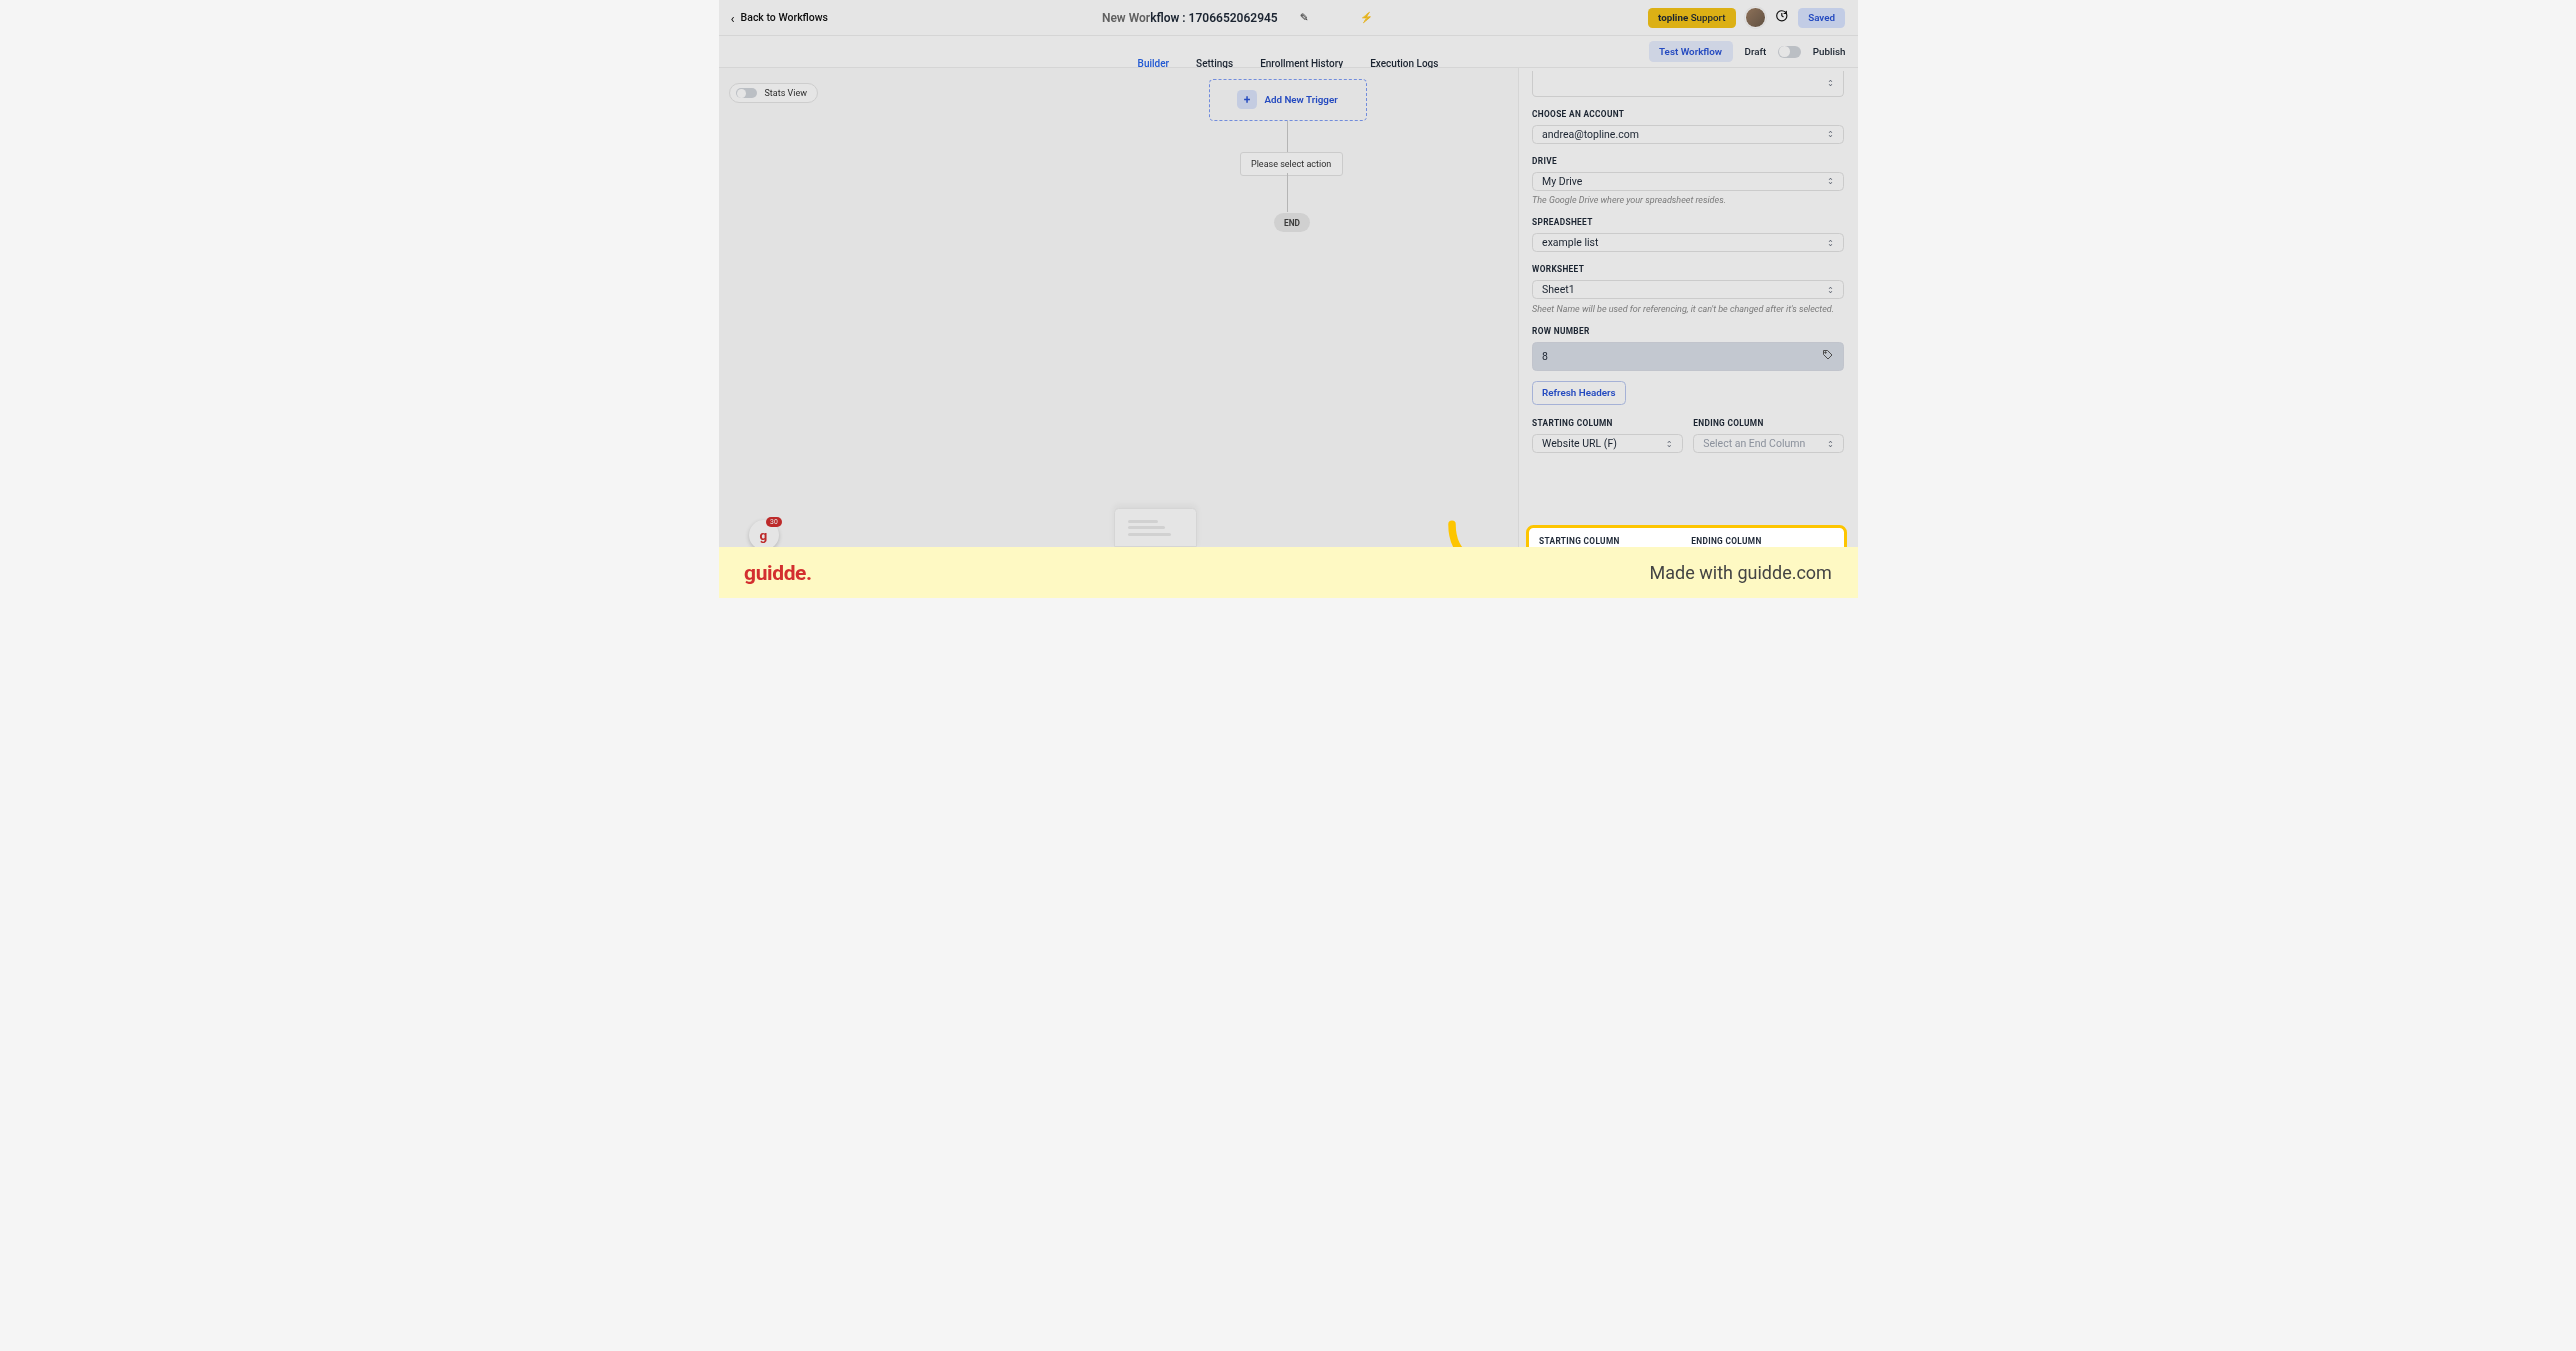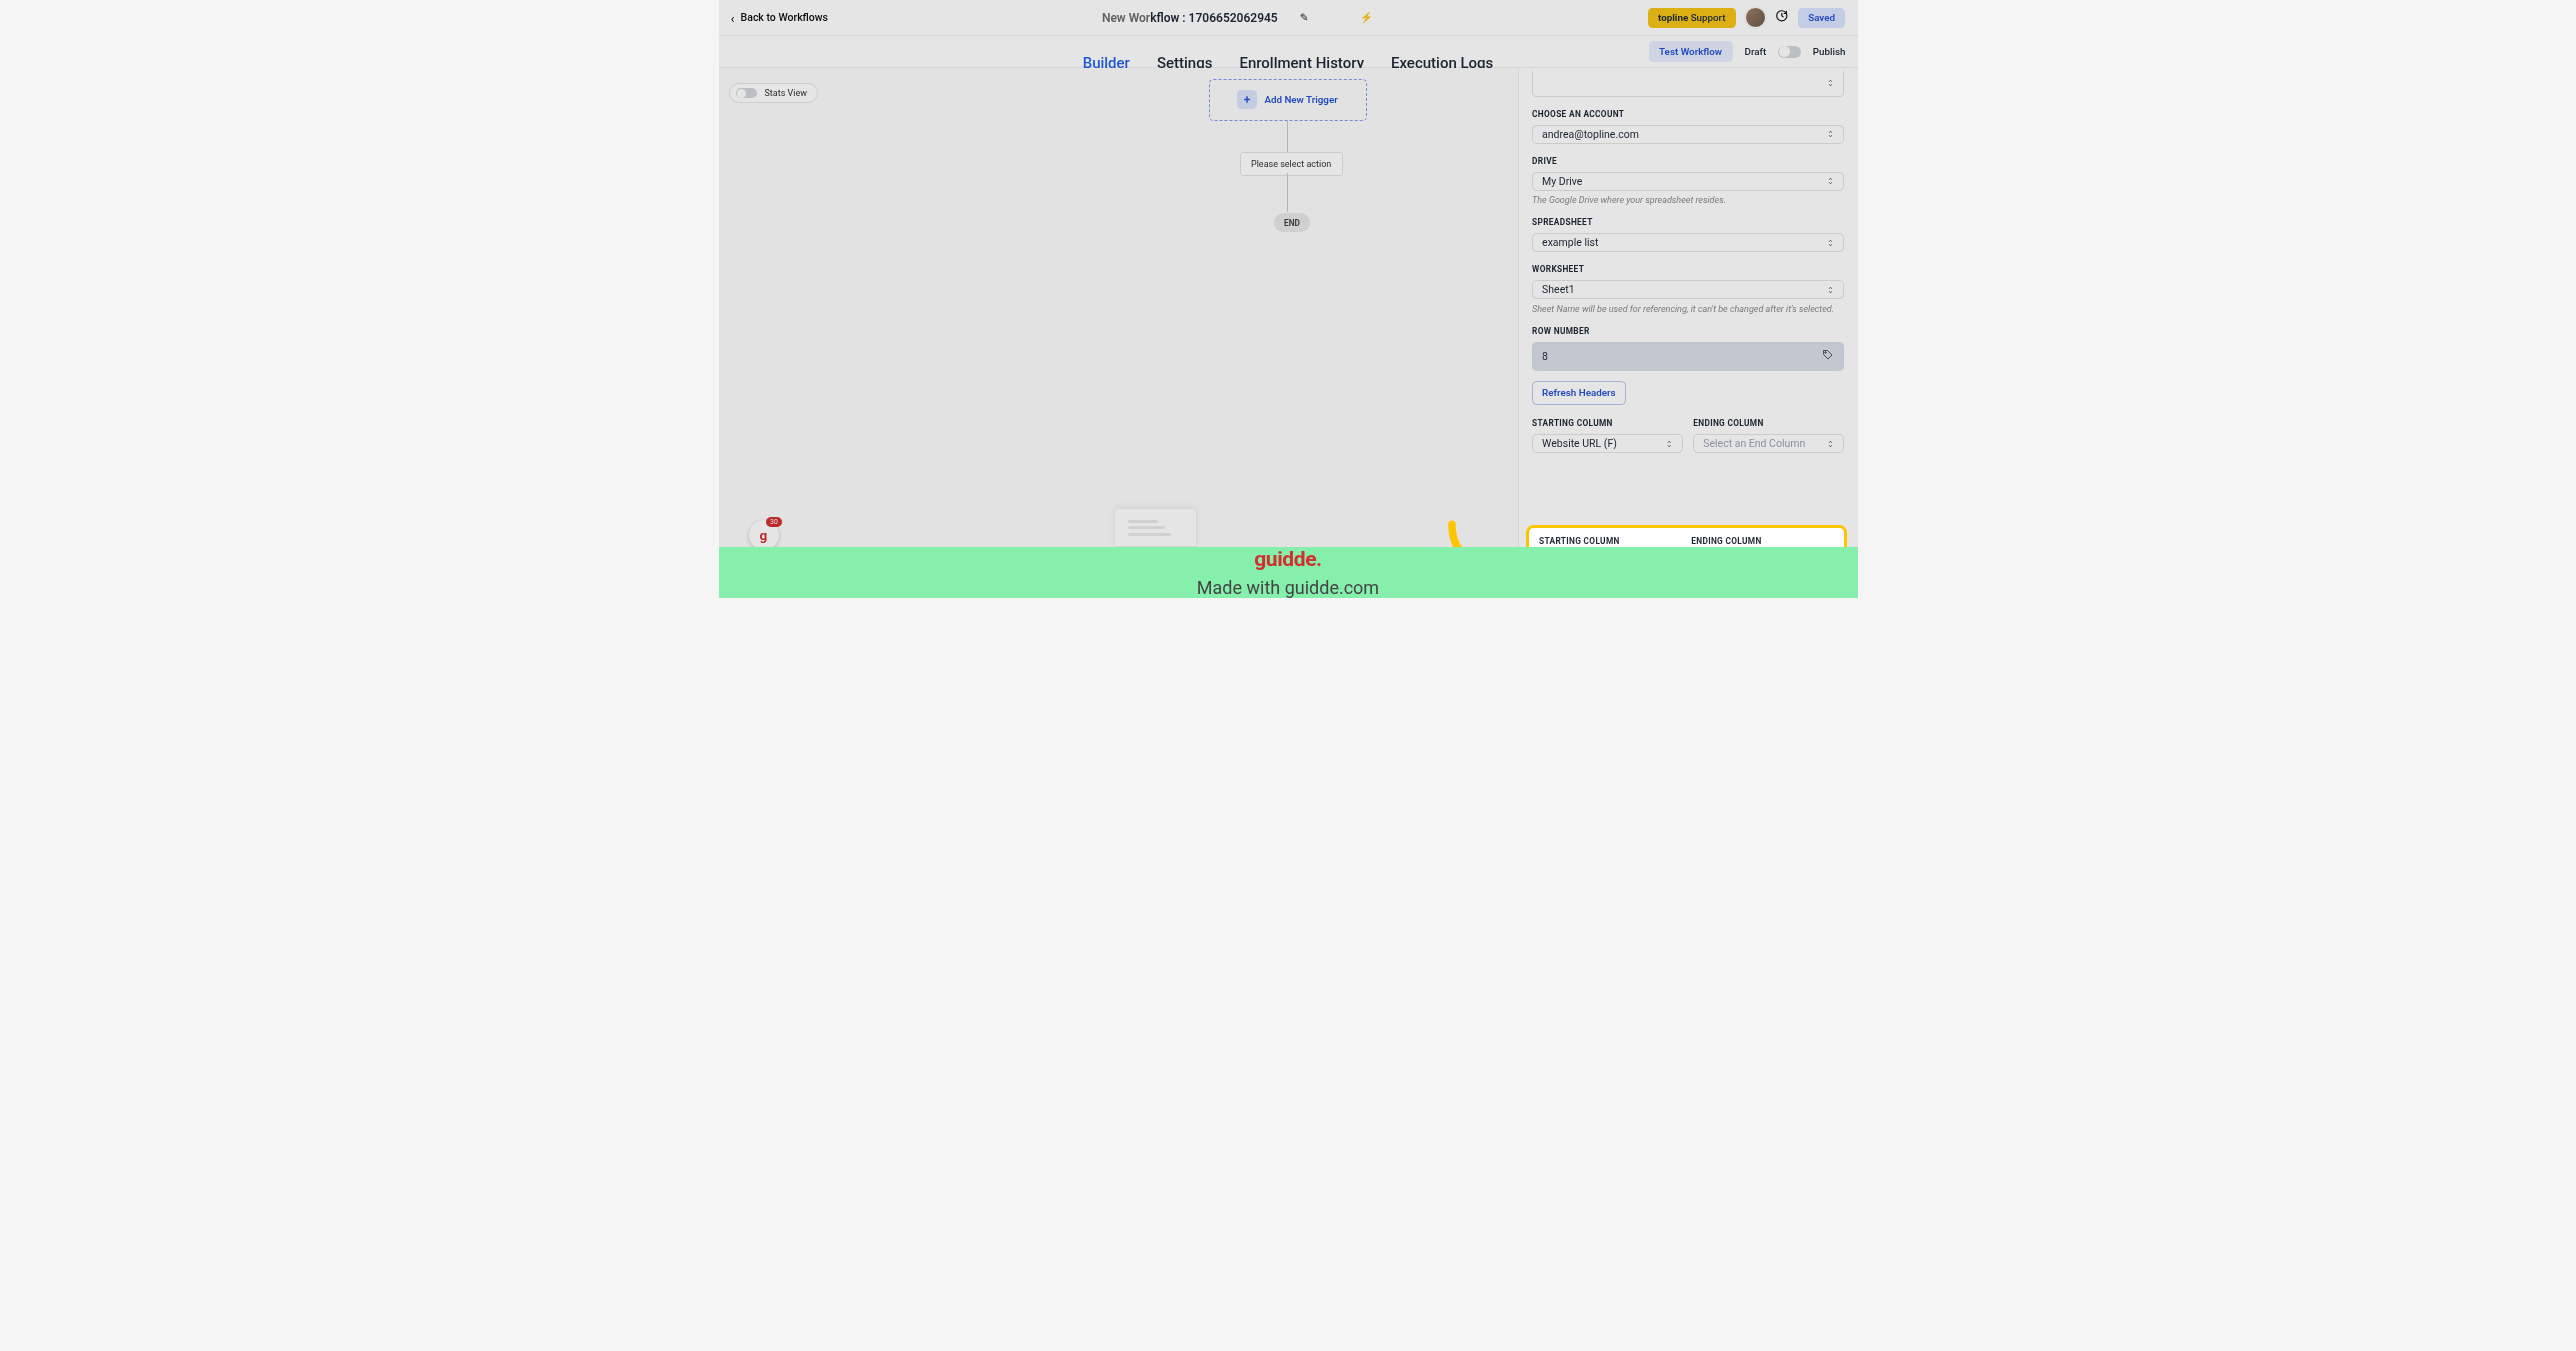--- a/index.html
+++ b/index.html
@@ -37,21 +37,21 @@
   .header-right { display:flex; align-items:center; gap:9px;}
   .support-btn { background:#f5c518; color:#1f2937; border:none; padding:4.5px 10.5px; border-radius:4.5px; font-size:9.8px; font-weight:500;}
   .support-btn b { font-weight:700;}
   .avatar { width:21px; height:21px; border-radius:50%; background:linear-gradient(135deg,#9e7e63,#6b5a4a); border:1.5px solid #fff; box-shadow:0 0 0 0.8px rgba(0,0,0,0.05);}
   .history-icon { font-size:12px; color:#111;}
   .saved-btn { background:#d9e4ff; color:#2953d6; border:none; padding:4.5px 10.5px; border-radius:4.5px; font-size:9.8px; font-weight:600;}
 
   
   .tabs-row { height:32px; background:#fff; border-bottom:0.8px solid #eee; display:flex; align-items:center; position:relative;}
   .tabs-center { flex:1; display:flex; justify-content:center; gap:27px;}
-  .tab { font-size:15px; color:#1f2937; font-weight:500; padding:26px 0; cursor:pointer;margin-top:24px;}
+  .tab { font-size:10px; color:#1f2937; font-weight:500; padding:26px 0; cursor:pointer;margin-top:24px;}
   .tab.active { color:var(--blue); border-bottom:1.5px solid var(--blue);}
   .tabs-right { position:absolute; right:12px; display:flex; align-items:center; gap:12px;}
   .test-btn { background:#e6ecfd; color:#2953d6; border:none; padding:5.3px 10.5px; border-radius:4.5px; font-size:9.8px; font-weight:600;}
   .draft-label { font-size:9.8px; color:#1f2937; font-weight:500;}
   .publish-label { font-size:9.8px; color:#1f2937; font-weight:500;}
   .toggle { width:22.6px; height:12px; border-radius:752px; background:#d1d5db; position:relative;}
   .toggle::after { content:""; position:absolute; left:0.8px; top:0.8px; width:10.5px; height:10.5px; background:#fff; border-radius:50%;}
 
   
   .main { height:479px; display:flex; position:relative;}
@@ -103,21 +103,21 @@
   .highlight-group { position:absolute; z-index:60; pointer-events:none;}
   .highlight-box { position:absolute; left:807px; top:525px; width:321px; height:63px; border:3.8px solid #fdc500; border-radius:7.5px; background:#fff; padding:7.5px 10.5px; display:flex; gap:10.5px; z-index:55;}
   .highlight-box .col { flex:1;}
   .highlight-box .label { font-size:8.3px; font-weight:700; letter-spacing:0.04em; color:#1f2937;}
   .highlight-box .select { margin-top:6px; height:24px; font-size:9.8px;}
   .arrow { position:absolute; left:718px; top:518px; width:90px; height:68px; z-index:56;}
   .arrow svg path { stroke:#fdc500; stroke-width:10; fill:none; stroke-linecap:round;}
   .arrow svg polygon { fill:#fdc500;}
 
   
-  .footer { height:51px; background:#86efac; display:flex; align-items:center; justify-content:space-between; padding:0 25.6px; position:relative; z-index:80;flex-direction:column;}
+  .footer { height:51px; background:#fef9c3; display:flex; align-items:center; justify-content:space-between; padding:0 25.6px; position:relative; z-index:80;}
   .logo { color:#d32f2f; font-weight:700; font-size:21px; letter-spacing:-0.4px;}
   .made-with { color:#444; font-size:18px;}
 </style>
 </head>
 <body>
 
 <div class="app">
 
   <div class="header">
     <div class="header-left">

